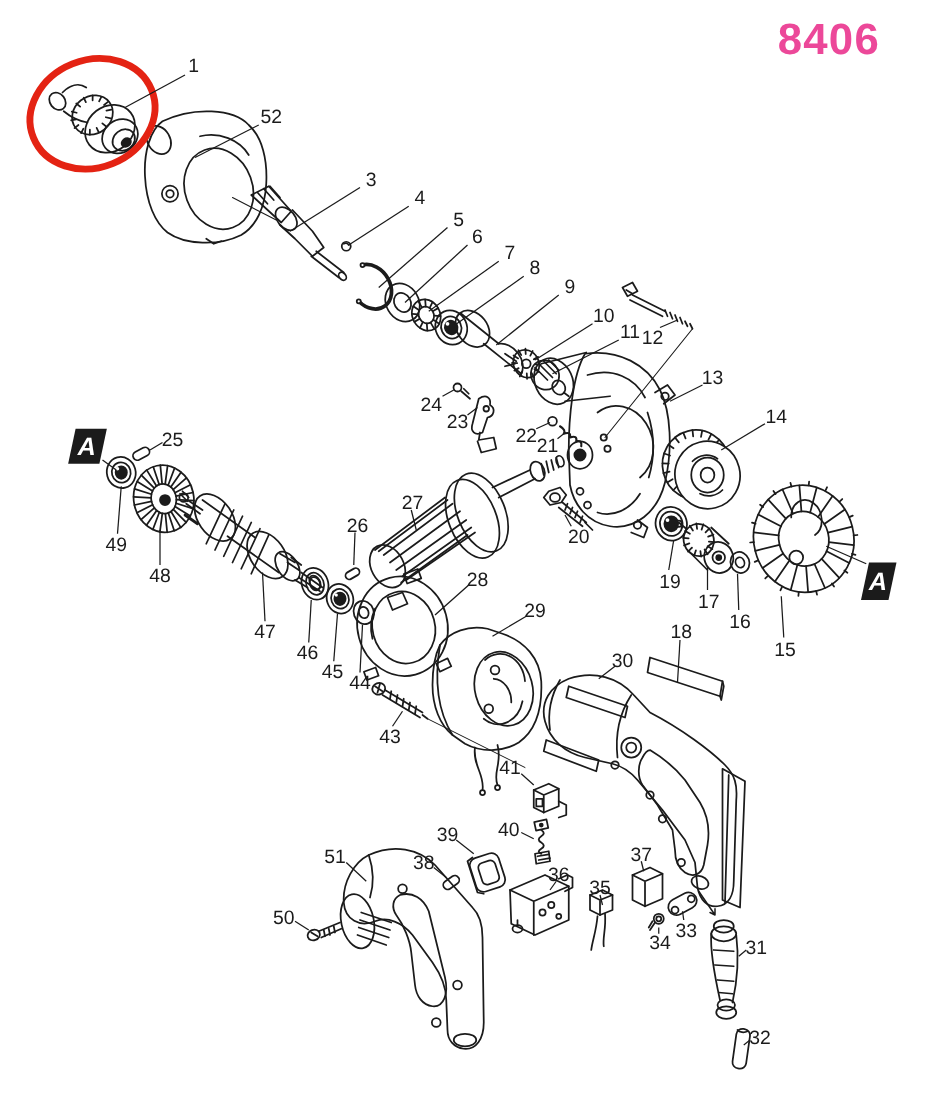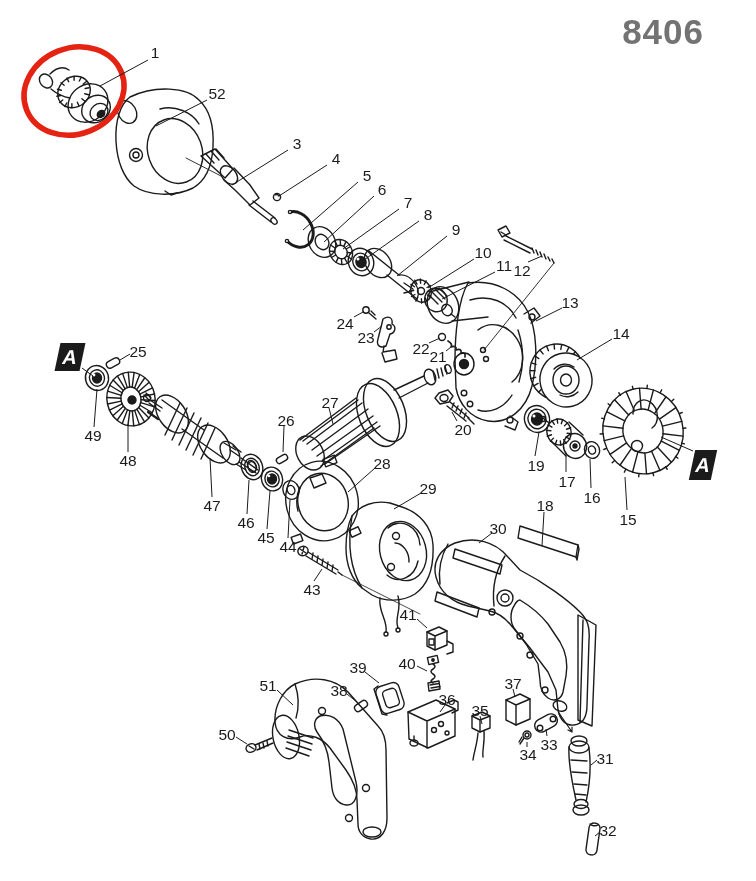--- a/index.html
+++ b/index.html
@@ -8,21 +8,21 @@
   .model-title{position:absolute;top:12px;right:52px;font-size:35px;font-weight:bold;
                letter-spacing:1px;}
   svg{position:absolute;left:0;top:0;}
   .part-num{font-family:"Liberation Sans","DejaVu Sans",sans-serif;font-size:15.5px;fill:#1b1b1b;}
   .marker-a{font-family:"Liberation Sans","DejaVu Sans",sans-serif;font-size:20px;font-weight:bold;fill:#ffffff;}
 </style>
 </head>
 <body>
 
 <div class="stage">
-  <div class="model-title" style="color: #737373;">8406</div>
+  <div class="model-title" style="color: #ec4899;">8406</div>
 
   <svg id="diagram-svg" width="756" height="881" viewBox="0 0 756 881">
 
     <g id="artwork" stroke="#1b1b1b" stroke-width="1.4" fill="none" stroke-linecap="round" stroke-linejoin="round">
 
       <g>
         <ellipse cx="46" cy="81" rx="6" ry="7.5" transform="rotate(-38 46 81)"></ellipse>
         <path d="M50,74 C56,68 63,66 69,70 M51,89 C57,94 64,97 70,98"></path>
         <g transform="rotate(-38 73 92)">
             <line x1="86" y1="92" x2="90" y2="92"></line>

